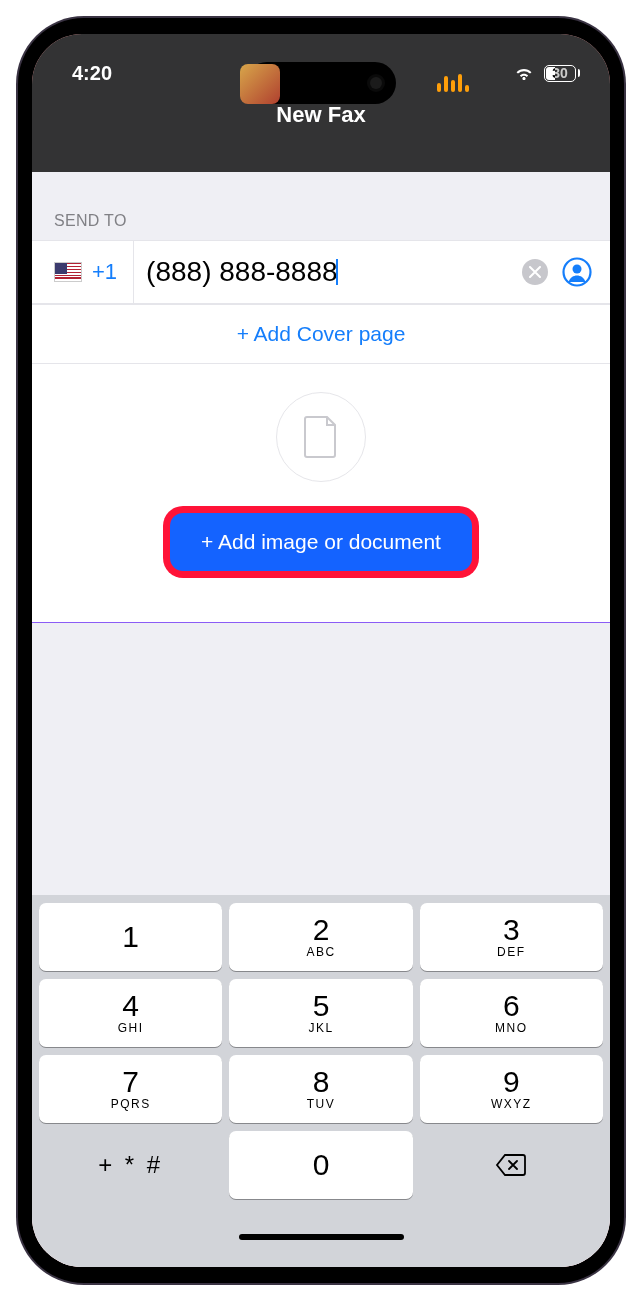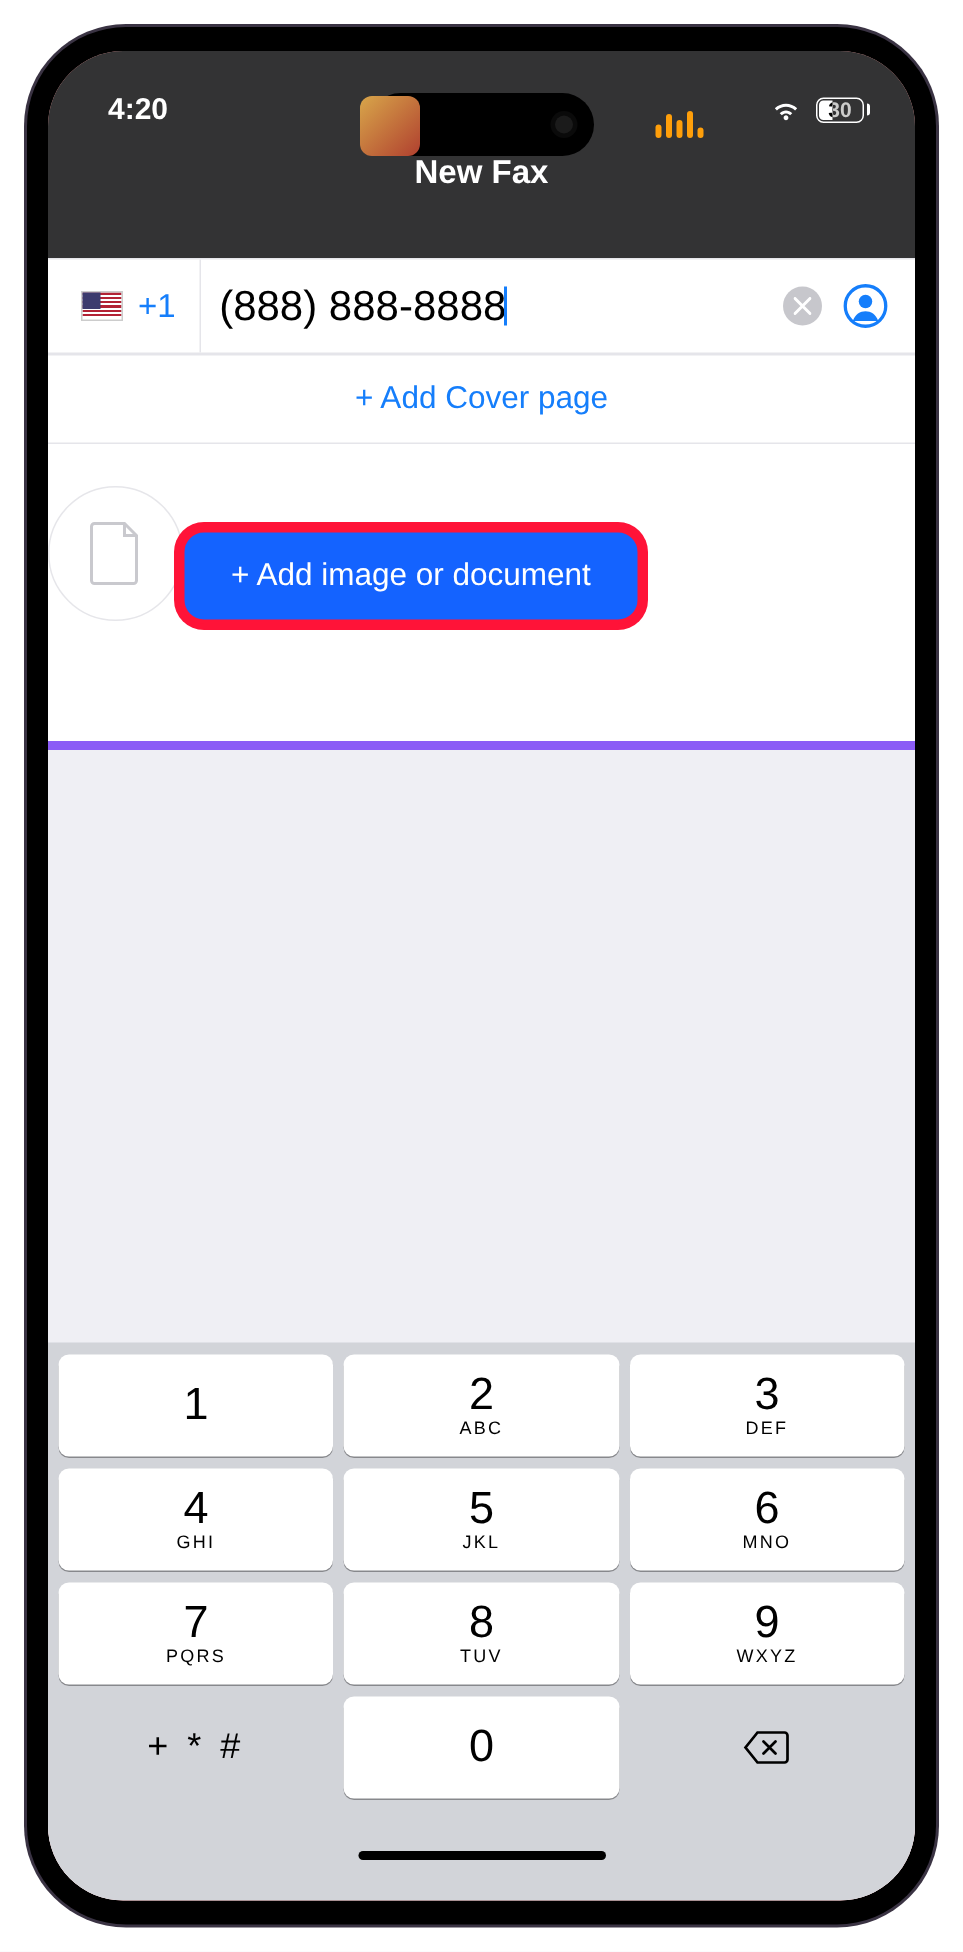--- a/index.html
+++ b/index.html
@@ -193,23 +193,23 @@
     background:#fff;
     height:60px;
     display:flex;align-items:center;justify-content:center;
     border-top:1px solid #e5e5ea;
     border-bottom:1px solid #e5e5ea;
     color:#157efb;
     font-size:21px;
   }
   .doc-area{
     background:#fff;
-    display:flex;flex-direction:row;align-items:center;
+    display:flex;flex-direction:column;align-items:center;
     padding:28px 0 50px;
-    border-bottom:6px solid #8b5cf6;
+    border-bottom:1px solid #8b5cf6;
   }
   .doc-placeholder{
     width:90px;height:90px;border-radius:50%;
     border:1px solid #e6e6ea;
     display:flex;align-items:center;justify-content:center;
     margin-bottom:30px;
   }
   .add-doc{
     background:#1463ff;
     color:#fff;
@@ -287,20 +287,21 @@
             <div class="battery-tip"></div>
           </div>
         </div>
       </div>
       <div class="navbar">
         <div class="nav-title">New Fax</div>
       </div>
     </div>
 
     <div class="content">
+      <div class="section-label">SEND TO</div>
       <div class="phone-row">
         <div class="cc">
           <div class="flag"></div>
           <div class="dial">+1</div>
         </div>
         <div style="flex:1;display:flex;align-items:center;padding-left:12px">
           <span style="font-size:28px">(888) 888-8888</span>
             <span class="cursor"></span>
         </div>
         <div class="clear-btn">

